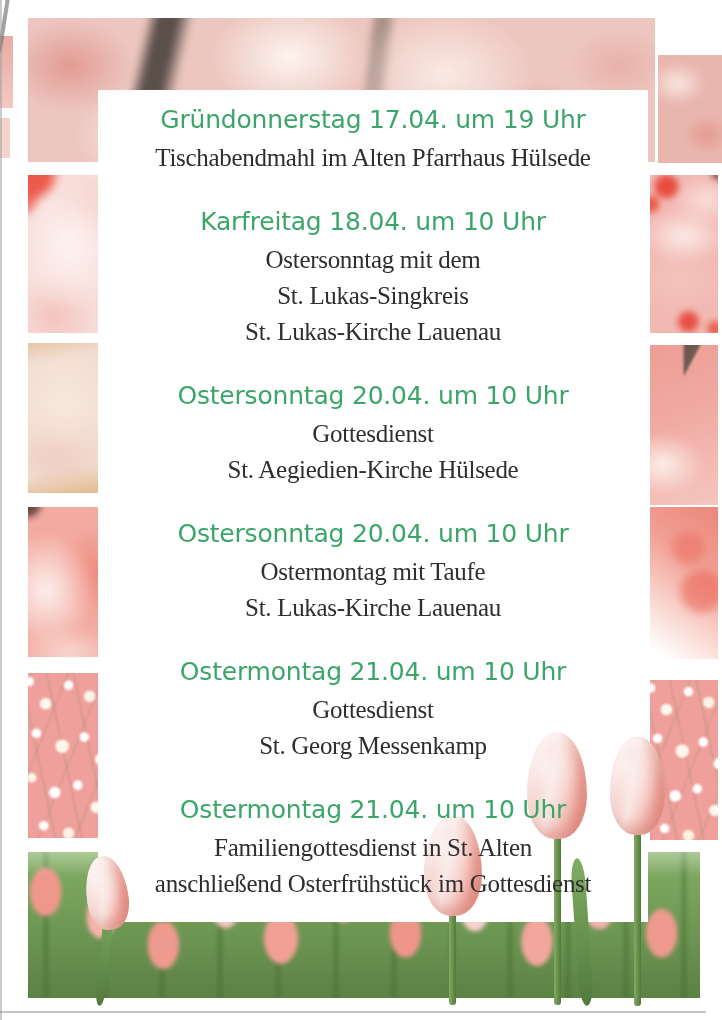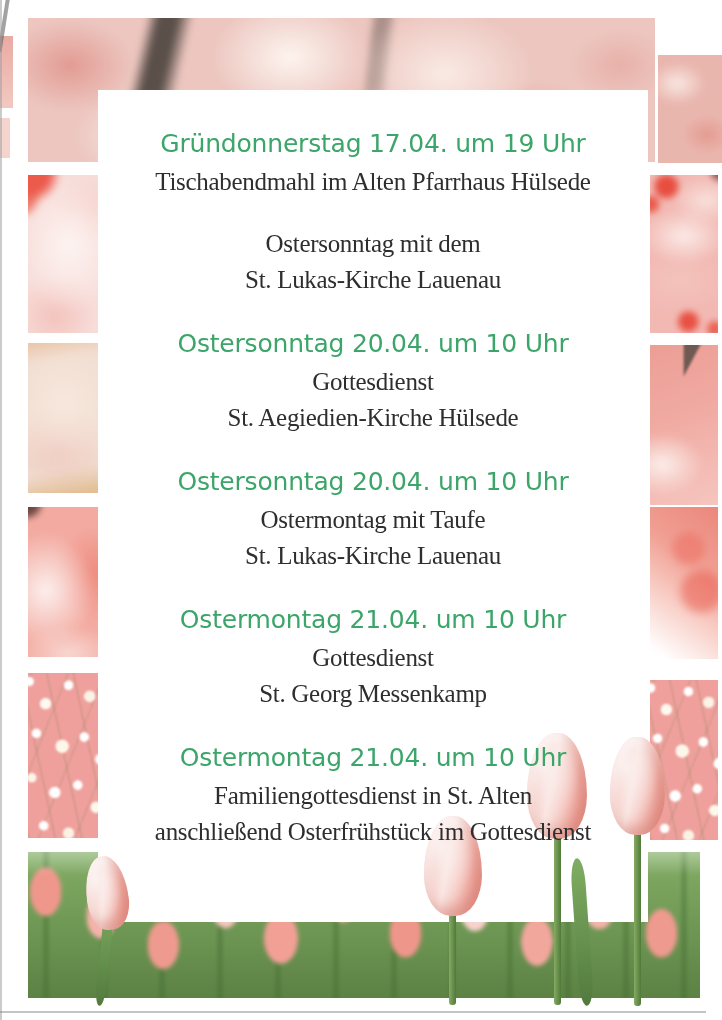--- a/index.html
+++ b/index.html
@@ -171,21 +171,21 @@
   .t3-stem{left:634px;top:826px;height:180px;}
   .t0-bud{left:86px;top:856px;width:42px;height:74px;transform:rotate(-8deg);}
   .t0-leaf{left:100px;top:898px;width:10px;height:108px;transform:rotate(6deg);}
 
   
   .edge-left{position:absolute;left:0;top:0;width:2px;height:1020px;background:#a0a0a0;opacity:.55;z-index:5;}
   .edge-bottom{position:absolute;left:0;top:1011px;width:706px;height:2px;background:#8a8a8a;opacity:.5;z-index:5;}
   .corner-mark{position:absolute;left:2px;top:-6px;width:4px;height:58px;background:#555;opacity:.55;transform:rotate(9deg);z-index:5;}
 
   
-  .content{position:absolute;left:98px;top:90px;width:550px;z-index:4;text-align:center;padding-top:36px;box-sizing:border-box;}
+  .content{position:absolute;left:98px;top:90px;width:550px;z-index:4;text-align:center;padding-top:12px;box-sizing:border-box;}
   .event{margin:0 0 30px 0;}
   .ev-h{margin:0;font-size:25px;line-height:36px;font-weight:normal;color:var(--green);white-space:nowrap;letter-spacing:-0.2px;}
   .ev-l{margin:4px;font-size:25px;line-height:32px;color:var(--ink);white-space:nowrap;letter-spacing:-0.3px;font-family:Liberation Serif, serif;}
 </style>
 </head>
 <body>
 
 <div class="page">
 
   <div class="tile top-band">
@@ -247,21 +247,23 @@
   </div>
 
   <div class="content">
 
     <section class="event">
       <h2 class="ev-h">Gründonnerstag 17.04. um 19 Uhr</h2>
       <p class="ev-l">Tischabendmahl im Alten Pfarrhaus Hülsede</p>
     </section>
 
     <section class="event">
+      <h2 class="ev-h">Karfreitag 18.04. um 10 Uhr</h2>
       <p class="ev-l">Ostersonntag mit dem</p>
+      <p class="ev-l">St. Lukas-Singkreis</p>
       <p class="ev-l">St. Lukas-Kirche Lauenau</p>
     </section>
 
     <section class="event">
       <h2 class="ev-h">Ostersonntag 20.04. um 10 Uhr</h2>
       <p class="ev-l">Gottesdienst</p>
       <p class="ev-l">St. Aegiedien-Kirche Hülsede</p>
     </section>
 
     <section class="event">

